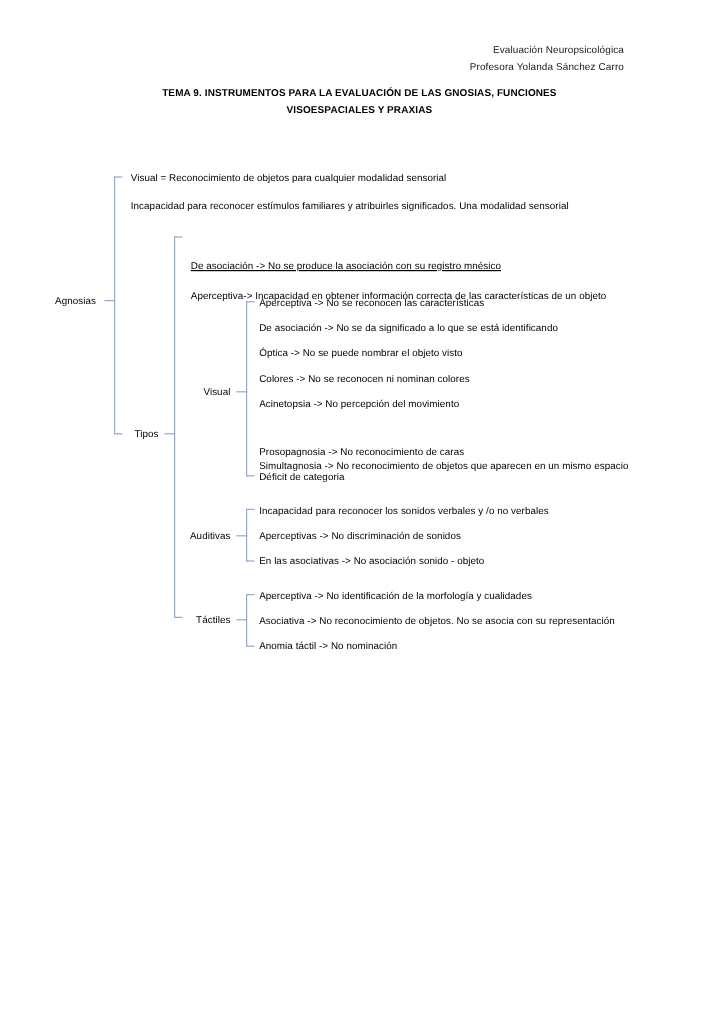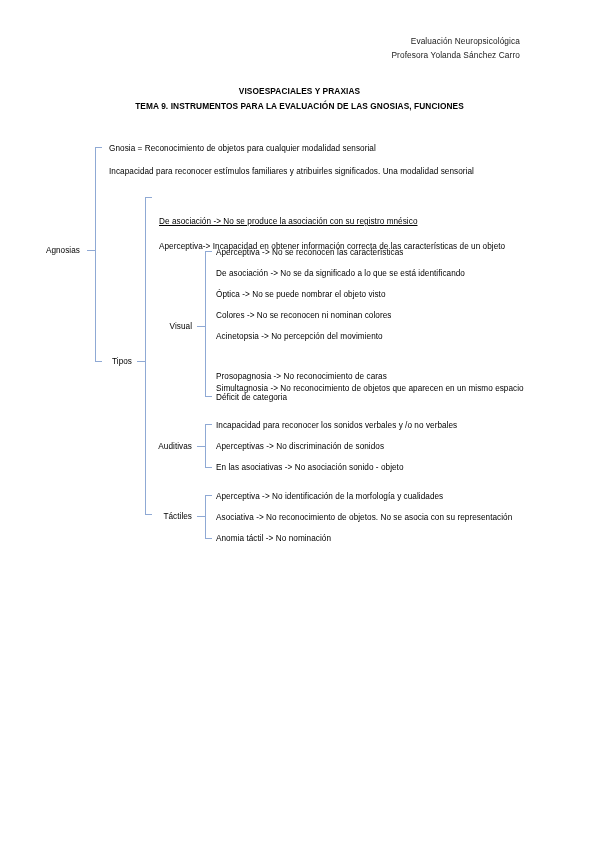--- a/index.html
+++ b/index.html
@@ -36,21 +36,21 @@
     position: absolute;
     left: 0;
     width: 599px;
     text-align: center;
     font-size: 8.3px;
     font-weight: bold;
     letter-spacing: 0.1px;
     white-space: nowrap;
     color: #000000;
   }
-  #title-l1 { top: 72px; margin-top: 29px; }
+  #title-l1 { top: 72px; }
   #title-l2 { top: 86px; }
 
   
   .node {
     position: absolute;
     font-size: 8.2px;
     line-height: 11px;
     white-space: nowrap;
     color: #000000;
     letter-spacing: 0.05px;
@@ -86,21 +86,21 @@
 
   <div id="title-l1" class="title-line">TEMA 9. INSTRUMENTOS PARA LA EVALUACIÓN DE LAS GNOSIAS, FUNCIONES</div>
   <div id="title-l2" class="title-line">VISOESPACIALES Y PRAXIAS</div>
 
   <div class="node lbl" style="left:20px; top:245px; width:60px;">Agnosias</div>
 
   <div class="brace-stem" style="left:87px; top:250px; width:9px;"></div>
 
   <div class="brace" style="left:95px; top:147px; height:215px;"></div>
 
-  <div class="node" style="left:109px; top:143px;">Gnosia = Reconocimiento de objetos para cualquier modalidad sensorial</div>
+  <div class="node" style="left:109px; top:143px;">Visual = Reconocimiento de objetos para cualquier modalidad sensorial</div>
   <div class="node" style="left:109px; top:166px;">Incapacidad para reconocer estímulos familiares y atribuirles significados. Una modalidad sensorial</div>
 
   <div class="node lbl" style="left:92px; top:356px; width:40px;">Tipos</div>
 
   <div class="brace-stem" style="left:137px; top:361px; width:9px;"></div>
 
   <div class="brace" style="left:145px; top:197px; height:318px;"></div>
 
   <div class="node" style="left:159px; top:206px;margin-top:35px;">Aperceptiva-&gt; Incapacidad en obtener información correcta de las características de un objeto</div>
   <div class="node" style="left:159px; top:216px;text-decoration:underline;">De asociación -&gt; No se produce la asociación con su registro mnésico</div>

